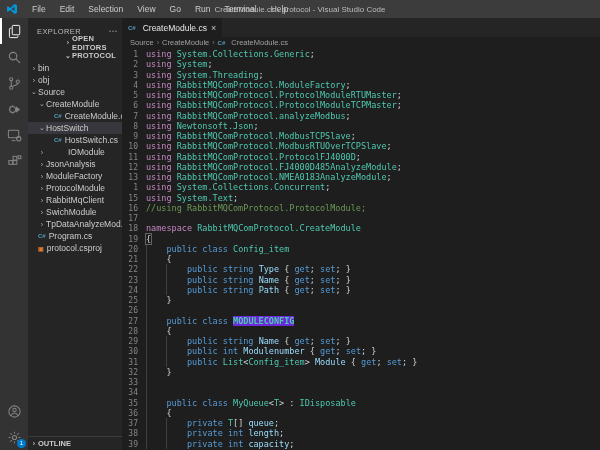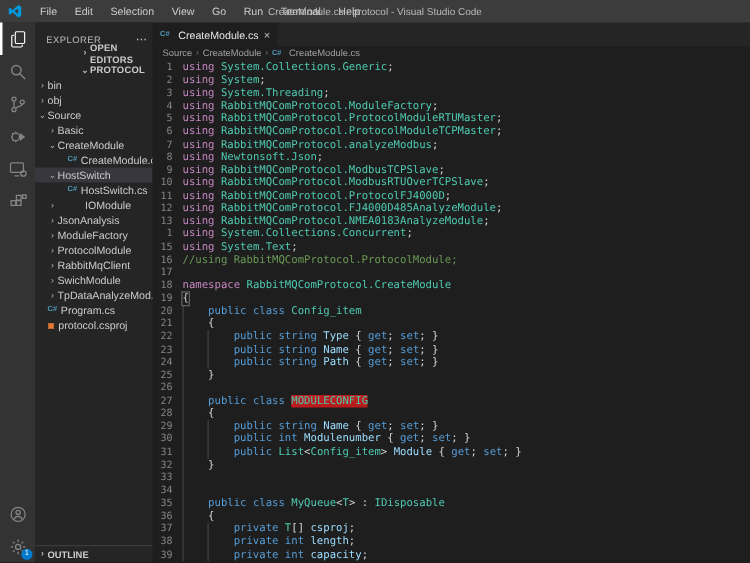--- a/index.html
+++ b/index.html
@@ -55,21 +55,21 @@
   .bc-sep { color:#7a7a7a; font-size:7px; }
   .code { flex:1; font-family:"DejaVu Sans Mono", monospace; font-size:8.5px;
           overflow:hidden; padding-top:1px; }
   .line { height:10.25px; line-height:10.25px; white-space:pre; }
   .ln { display:inline-block; width:24px; padding-right:8px; text-align:right;
         color:#858585; font-size:8px; }
   .guide { display:inline-block; width:4ch; height:10.25px; border-left:1px solid #404040;
            vertical-align:top; }
   .tk-k1 { color:#c586c0; } .tk-k2 { color:#569cd6; } .tk-ty { color:#4ec9b0; }
   .tk-pr { color:#9cdcfe; } .tk-d  { color:#d4d4d4; } .tk-cm { color:#6a9955; }
-  .tk-sel { color:#4ec9b0; background:#b91c1c; }
+  .tk-sel { color:#4ec9b0; background:#6d28d9;font-weight:bold; }
   .tk-brk { color:#d4d4d4; outline:1px solid #626262; }
 </style>
 </head>
 <body>
 
 <div class="titlebar">
   <svg class="vscode-logo" viewBox="0 0 24 24">
     <path fill="#0098db" d="M17 2 8.5 10 4 6.5 2 7.5v9L4 17.5 8.5 14 17 22l5-2.5v-15L17 2zm0 5.5v9L11 12l6-4.5z"></path>
   </svg>
   <div class="menus">
@@ -164,24 +164,20 @@
           <span class="chev">›</span>
           <span>bin</span>
         </div>
         <div class="trow" style="padding-left: 2px;">
           <span class="chev">›</span>
           <span>obj</span>
         </div>
         <div class="trow" style="padding-left: 2px;">
           <span class="chev">⌄</span>
           <span>Source</span>
-        </div>
-        <div class="trow" style="padding-left: 10px;">
-          <span class="chev">›</span>
-          <span>Basic</span>
         </div>
         <div class="trow" style="padding-left: 10px;">
           <span class="chev">⌄</span>
           <span>CreateModule</span>
         </div>
         <div class="trow" style="padding-left: 18px;">
           <span style="width: 8px; flex: 0 0 auto;"></span>
           <span class="ficon cs">C#</span>
           <span>CreateModule.cs</span>
         </div>
@@ -285,18 +281,18 @@
         <div class="line"><span class="ln">27</span><span class="guide"></span><span class="tk-k2">public</span><span class="tk-d"> </span><span class="tk-k2">class</span><span class="tk-d"> </span><span class="tk-sel">MODULECONFIG</span></div>
         <div class="line"><span class="ln">28</span><span class="guide"></span><span class="tk-d">{</span></div>
         <div class="line"><span class="ln">29</span><span class="guide"></span><span class="guide"></span><span class="tk-k2">public</span><span class="tk-d"> </span><span class="tk-k2">string</span><span class="tk-d"> </span><span class="tk-pr">Name</span><span class="tk-d"> { </span><span class="tk-k2">get</span><span class="tk-d">; </span><span class="tk-k2">set</span><span class="tk-d">; }</span></div>
         <div class="line"><span class="ln">30</span><span class="guide"></span><span class="guide"></span><span class="tk-k2">public</span><span class="tk-d"> </span><span class="tk-k2">int</span><span class="tk-d"> </span><span class="tk-pr">Modulenumber</span><span class="tk-d"> { </span><span class="tk-k2">get</span><span class="tk-d">; </span><span class="tk-k2">set</span><span class="tk-d">; }</span></div>
         <div class="line"><span class="ln">31</span><span class="guide"></span><span class="guide"></span><span class="tk-k2">public</span><span class="tk-d"> </span><span class="tk-ty">List</span><span class="tk-d">&lt;</span><span class="tk-ty">Config_item</span><span class="tk-d">&gt; </span><span class="tk-pr">Module</span><span class="tk-d"> { </span><span class="tk-k2">get</span><span class="tk-d">; </span><span class="tk-k2">set</span><span class="tk-d">; }</span></div>
         <div class="line"><span class="ln">32</span><span class="guide"></span><span class="tk-d">}</span></div>
         <div class="line"><span class="ln">33</span><span class="guide"></span></div>
         <div class="line"><span class="ln">34</span><span class="guide"></span></div>
         <div class="line"><span class="ln">35</span><span class="guide"></span><span class="tk-k2">public</span><span class="tk-d"> </span><span class="tk-k2">class</span><span class="tk-d"> </span><span class="tk-ty">MyQueue</span><span class="tk-d">&lt;</span><span class="tk-ty">T</span><span class="tk-d">&gt; : </span><span class="tk-ty">IDisposable</span></div>
         <div class="line"><span class="ln">36</span><span class="guide"></span><span class="tk-d">{</span></div>
-        <div class="line"><span class="ln">37</span><span class="guide"></span><span class="guide"></span><span class="tk-k2">private</span><span class="tk-d"> </span><span class="tk-ty">T</span><span class="tk-d">[] </span><span class="tk-pr">csproj</span><span class="tk-d">;</span></div>
+        <div class="line"><span class="ln">37</span><span class="guide"></span><span class="guide"></span><span class="tk-k2">private</span><span class="tk-d"> </span><span class="tk-ty">T</span><span class="tk-d">[] </span><span class="tk-pr">queue</span><span class="tk-d">;</span></div>
         <div class="line"><span class="ln">38</span><span class="guide"></span><span class="guide"></span><span class="tk-k2">private</span><span class="tk-d"> </span><span class="tk-k2">int</span><span class="tk-d"> </span><span class="tk-pr">length</span><span class="tk-d">;</span></div>
         <div class="line"><span class="ln">39</span><span class="guide"></span><span class="guide"></span><span class="tk-k2">private</span><span class="tk-d"> </span><span class="tk-k2">int</span><span class="tk-d"> </span><span class="tk-pr">capacity</span><span class="tk-d">;</span></div>
       </div>
   </div>
 </div>
 
 </body></html>

